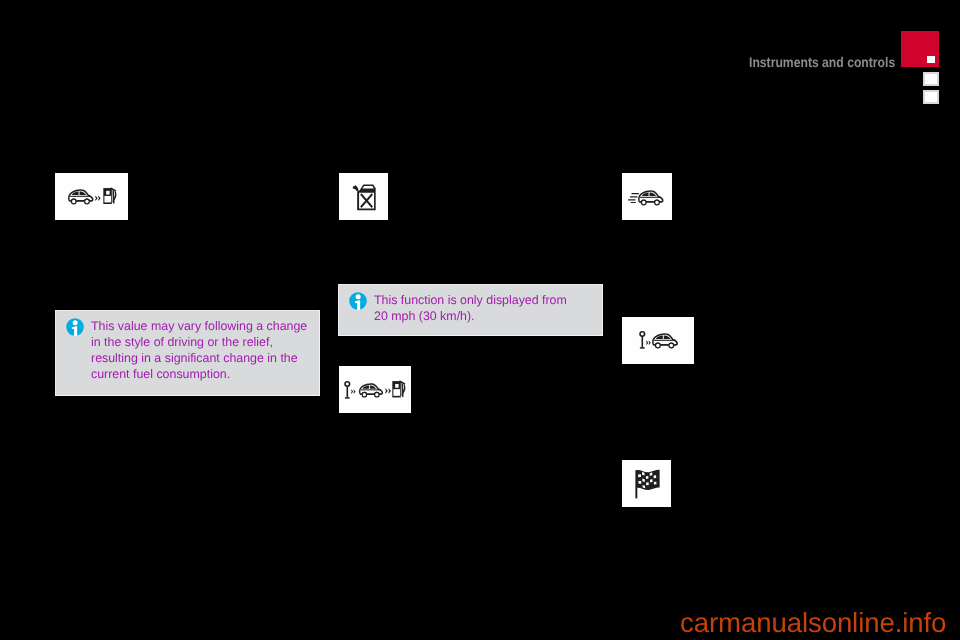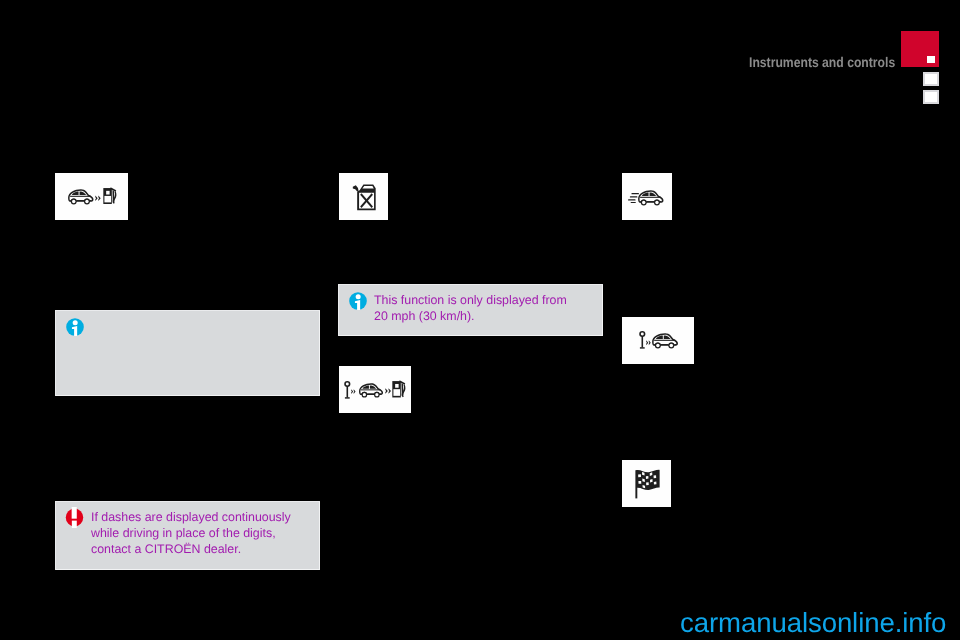--- a/index.html
+++ b/index.html
@@ -22,21 +22,21 @@
   .iconbox svg{position:absolute;display:block;}
 
   
   .callout{position:absolute;background:#d8dadc;box-sizing:border-box;
       box-shadow: inset 1px 1px 0 0 #eaebed, inset -1px -1px 0 0 #f2f3f4;}
   .callout .sym{position:absolute;left:10px;}
   .callout .txt{position:absolute;left:36px;font-size:12.4px;line-height:16.1px;
       color:#a21caf;white-space:pre;}
 
   
-  .watermark{position:absolute;left:680px;top:607px;font-size:27.6px;color:#0ea5e9;
+  .watermark{position:absolute;left:680px;top:607px;font-size:27.6px;color:#c2410c;
       letter-spacing:-0.1px;white-space:nowrap;}
 </style>
 </head>
 <body>
 
 <svg width="0" height="0" style="position:absolute" aria-hidden="true">
     <defs>
   <g id="gl-car">
     <path fill-rule="evenodd" d="M 4 32 C 4 23 9 15 19 9 C 28 3.5 39.5 0.5 51.5 0.5 C 60 0.5 66.5 3 71.5 9
       L 81 20.5 C 89.5 24 96.5 29 98 35 C 99.5 41.5 95.5 46 90 46 L 10 46 C 6 45 4 40 4 32 Z
@@ -214,33 +214,29 @@
         <g fill="#1f1f1f">
           <use href="#gl-flag"></use>
         </g>
       </svg>
   </div>
 
   <div class="callout" style="left:55px;top:310px;width:265px;height:86px">
     <svg preserveAspectRatio="none" class="sym" style="top:8px;left:11px" width="18" height="18" viewBox="0 0 100 100">
         <use href="#gl-info"></use>
       </svg>
+    <div class="txt" style="top:8px">This value may vary following a change
+in the style of driving or the relief,
+resulting in a significant change in the
+current fuel consumption.</div>
   </div>
 
   <div class="callout" style="left:338px;top:284px;width:265px;height:52px">
     <svg preserveAspectRatio="none" class="sym" style="top:8px;left:11px" width="18" height="18" viewBox="0 0 100 100">
         <use href="#gl-info"></use>
       </svg>
     <div class="txt" style="top:8px">This function is only displayed from
 20 mph (30 km/h).</div>
   </div>
 
-  <div class="callout" style="left:55px;top:501px;width:265px;height:69px">
-    <svg preserveAspectRatio="none" class="sym" style="top:6px;left:10px" width="19" height="21" viewBox="0 0 100 108">
-        <use href="#gl-warn"></use>
-      </svg>
-    <div class="txt" style="top:8px">If dashes are displayed continuously
-while driving in place of the digits,
-contact a CITROËN dealer.</div>
-  </div>
 
   <div class="watermark">carmanualsonline.info</div>
 </div>
 
 </body></html>

